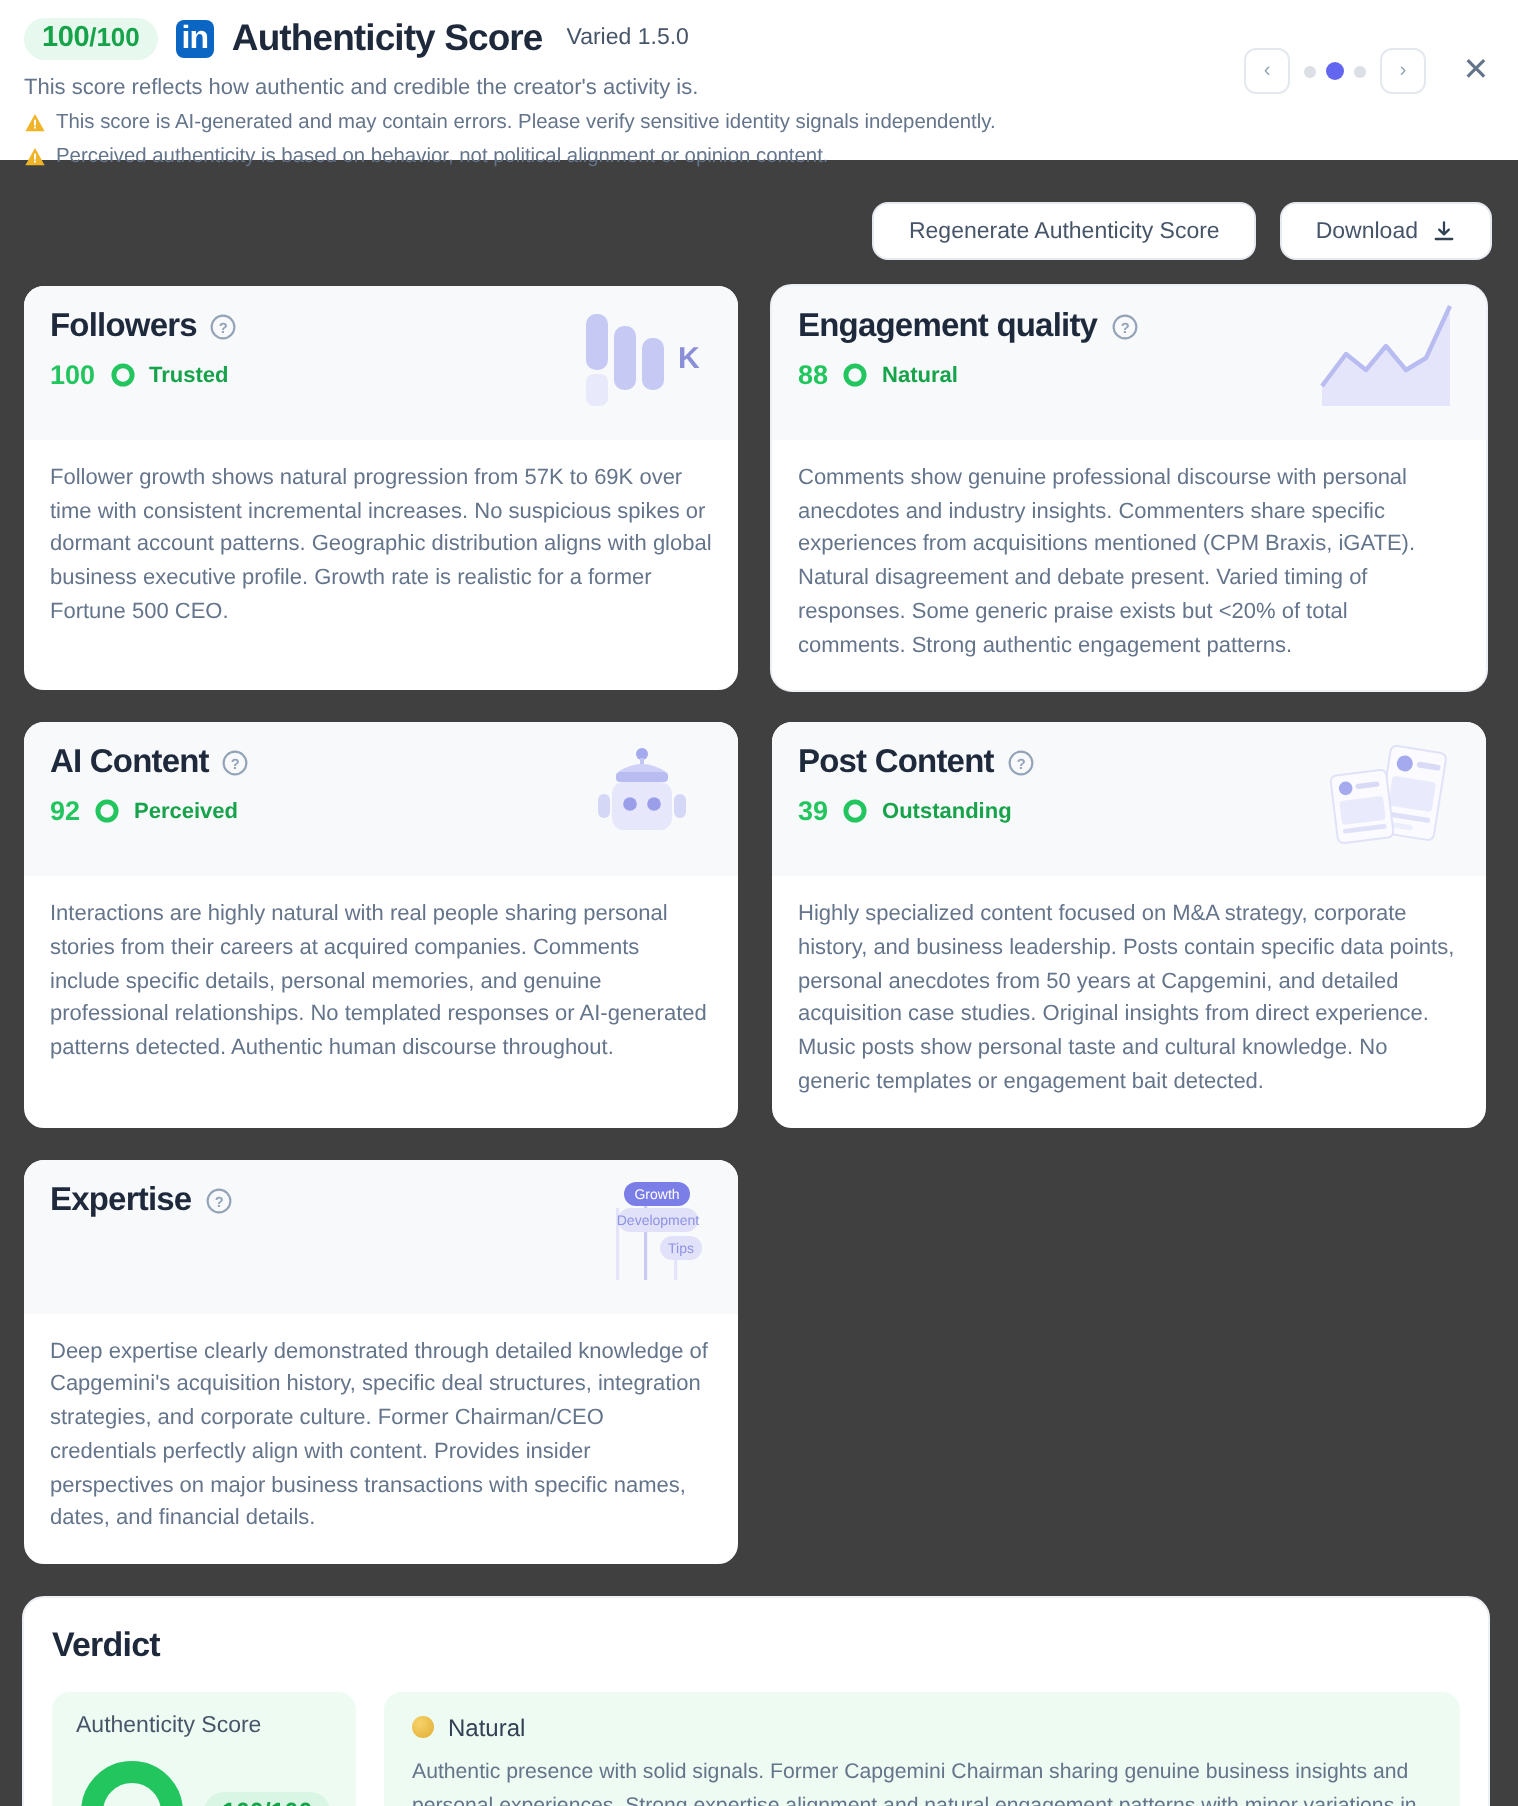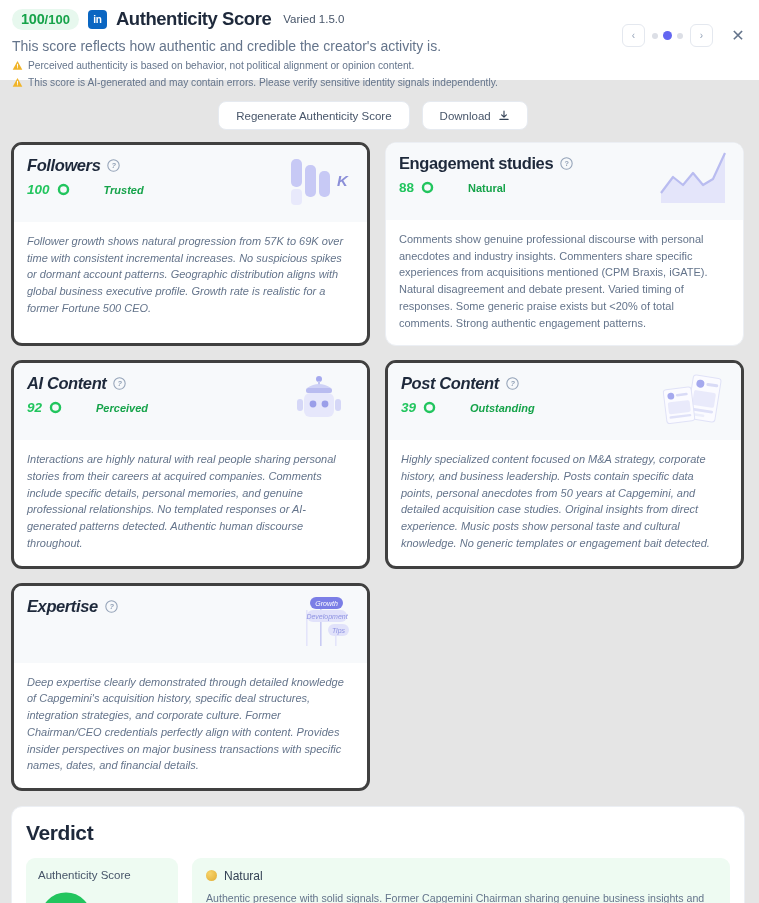--- a/index.html
+++ b/index.html
@@ -3,46 +3,46 @@
 <meta charset="utf-8">
 <style>
   * { box-sizing: border-box; margin: 0; padding: 0; }
   html, body {
     width: 759px; height: 903px;
     font-family: "Liberation Sans", sans-serif;
     background: #f7f9fb;
     color: #334155;
     overflow: hidden;
   }
-  .page { position: relative; width: 759px; height: 903px; background: #e5e5e5; }
+  .page { position: relative; width: 759px; height: 903px; background: #404040; }
 
   
   .header {
     background: #ffffff;
     padding: 7px 12px 8px 12px;
     position: relative;
     height: 80px;
   }
   .header-top { display: flex; align-items: center; gap: 9px; height: 24px; }
   .score-pill {
     background: #e7f8ee; border-radius: 11px;
     padding: 2px 9px 3px 9px;
     display: flex; align-items: baseline; gap: 0px;
   }
   .score-pill .big { font-size: 14.5px; font-weight: 700; color: #16a34a; letter-spacing: -0.2px; }
   .score-pill .small { font-size: 13px; font-weight: 700; color: #16a34a; }
   .li-logo {
     width: 19px; height: 19px; border-radius: 4px; background: #0a66c2;
-    color: #fff; font-size: 10px; font-weight: 700; line-height: 19px;
+    color: #fff; font-size: 16px; font-weight: 700; line-height: 19px;
     text-align: center; letter-spacing: -0.4px;
   }
   .app-title { font-size: 18.5px; font-weight: 700; color: #1e293b; letter-spacing: -0.45px; }
   .app-version { font-size: 11.5px; color: #475569; font-weight: 400; margin-left: 3px; }
 
-  .subtitle { font-size: 14px; color: #64748b; margin-top: 6px; line-height: 1.35; }
+  .subtitle { font-size: 11px; color: #64748b; margin-top: 6px; line-height: 1.35; }
   .warn-row { display: flex; align-items: flex-start; gap: 5px; margin-top: 3px; }
   .warn-row .wtext { font-size: 10.2px; color: #64748b; line-height: 1.35; }
   .warn-ico { flex: 0 0 auto; width: 11px; height: 11px; margin-top: 1px; }
 
   .header-nav {
     position: absolute; right: 12px; top: 24px;
     display: flex; align-items: center; gap: 10px;
   }
   .nav-group { display: flex; align-items: center; gap: 7px; }
   .nav-btn {
@@ -53,61 +53,61 @@
   .dots { display: flex; align-items: center; gap: 5px; }
   .dot { width: 6px; height: 6px; border-radius: 50%; background: #dcdfe6; }
   .dot.active { width: 9px; height: 9px; background: #6366f1; }
   .close-x {
     width: 18px; height: 18px; display: flex; align-items: center; justify-content: center;
     color: #64748b; font-size: 16px; line-height: 1; cursor: pointer; margin-left: 6px;
   }
 
   
   .actions {
-    display: flex; justify-content: center; gap: 12px;
+    display: flex; justify-content: flex-end; gap: 12px;
     padding: 21px 13px 0 0;
   }
   .btn {
     background: #ffffff; border: 1px solid #e6eaf0; border-radius: 8px;
     padding: 0 17px; height: 29px; display: flex; align-items: center; gap: 7px;
     font-size: 11.5px; color: #475569; cursor: pointer;
   }
 
   
   .grid {
     display: flex; flex-wrap: wrap;
     padding: 12px 11px 0 11px;
     gap: 14px 15px;
   }
   .card {
     width: 359px; background: #ffffff;
     border: 1px solid #eceff4; border-radius: 11px;
     padding: 0; overflow: hidden;
   }
-  .card.good { border: 3px solid #404040; font-style: italic; }
+  .card.good { border: 1px solid #404040; }
   .card-head {
     background: #f7f9fb; padding: 11px 13px 9px 13px; position: relative; min-height: 77px;
   }
   .card-title { font-size: 16.5px; font-weight: 700; color: #1e293b; letter-spacing: -0.4px;
                 display: flex; align-items: center; gap: 7px; }
   .q-ico { width: 13px; height: 13px; flex: 0 0 auto; }
   .score-line { display: flex; align-items: center; gap: 7px; margin-top: 7px; }
   .score-num { font-size: 13.5px; font-weight: 700; color: #22c55e; }
   .ring-ico { width: 13px; height: 13px; flex: 0 0 auto; }
-  .score-label { font-size: 11px; font-weight: 700; color: #16a34a; margin-left: 27px; }
+  .score-label { font-size: 11px; font-weight: 700; color: #16a34a; }
   .card-art { position: absolute; right: 12px; top: 8px; width: 72px; height: 60px; }
   .card-body { padding: 11px 13px 14px 13px; font-size: 11px; line-height: 1.52; color: #64748b; }
 
   
   .verdict {
     margin: 15px 11px 0 11px; width: 734px;
     background: #ffffff; border: 1px solid #eceff4; border-radius: 11px;
     padding: 14px 14px 16px 14px;
   }
-  .verdict-title { font-size: 21px; font-weight: 700; color: #1e293b; letter-spacing: -0.4px; }
+  .verdict-title { font-size: 17px; font-weight: 700; color: #1e293b; letter-spacing: -0.4px; }
   .verdict-row { display: flex; gap: 14px; margin-top: 13px; }
   .verdict-score {
     width: 152px; background: #eefbf2; border-radius: 9px; padding: 11px 12px 13px 12px;
   }
   .vs-label { font-size: 11.5px; color: #475569; font-weight: 400; }
   .vs-chart { display: flex; align-items: center; gap: 8px; margin-top: 9px; }
   .donut { width: 56px; height: 56px; flex: 0 0 auto; }
   .vs-badge {
     background: #d9f5e4; color: #16a34a; font-size: 12.5px; font-weight: 700;
     border-radius: 10px; padding: 3px 9px;
@@ -138,29 +138,29 @@
     </div>
 
     <div class="subtitle">This score reflects how authentic and credible the creator's activity is.</div>
 
     <div class="warn-row">
       <svg class="warn-ico" viewBox="0 0 16 16">
         <path d="M8 1.5 15 14H1z" fill="#f0b429"></path>
           <rect x="7.3" y="5.6" width="1.4" height="4.3" fill="#fff"></rect>
           <rect x="7.3" y="10.6" width="1.4" height="1.4" fill="#fff"></rect>
       </svg>
-      <div class="wtext">Perceived authenticity is based on behavior, not political alignment or opinion content.</div>
+      <div class="wtext">This score is AI-generated and may contain errors. Please verify sensitive identity signals independently.</div>
     </div>
     <div class="warn-row">
       <svg class="warn-ico" viewBox="0 0 16 16">
         <path d="M8 1.5 15 14H1z" fill="#f0b429"></path>
           <rect x="7.3" y="5.6" width="1.4" height="4.3" fill="#fff"></rect>
           <rect x="7.3" y="10.6" width="1.4" height="1.4" fill="#fff"></rect>
       </svg>
-      <div class="wtext">This score is AI-generated and may contain errors. Please verify sensitive identity signals independently.</div>
+      <div class="wtext">Perceived authenticity is based on behavior, not political alignment or opinion content.</div>
     </div>
 
     <div class="header-nav">
       <div class="nav-group">
         <div class="nav-btn">‹</div>
         <div class="dots">
           <span class="dot"></span>
           <span class="dot active"></span>
           <span class="dot"></span>
         </div>
@@ -208,21 +208,21 @@
           <rect x="36" y="18" width="11" height="26" rx="5" fill="#c7c9f5"></rect>
           <text x="54" y="33" font-size="15" fill="#8b8fd8" font-family="Liberation Sans" font-weight="600">K</text>
         </svg>
       </div>
       <div class="card-body">Follower growth shows natural progression from 57K to 69K over time with consistent incremental increases. No suspicious spikes or dormant account patterns. Geographic distribution aligns with global business executive profile. Growth rate is realistic for a former Fortune 500 CEO.</div>
     </div>
 
     <div class="card">
       <div class="card-head">
         <div class="card-title">
-          <span>Engagement studies</span>
+          <span>Engagement quality</span>
           <svg class="q-ico" viewBox="0 0 16 16">
             <circle cx="8" cy="8" r="7" fill="none" stroke="#94a3b8" stroke-width="1.3"></circle>
             <text x="8" y="11.4" font-size="9" text-anchor="middle" fill="#94a3b8" font-family="Liberation Sans">?</text>
           </svg>
         </div>
         <div class="score-line">
           <span class="score-num">88</span>
           <svg class="ring-ico" viewBox="0 0 16 16">
             <circle cx="8" cy="8" r="5.6" fill="none" stroke="#22c55e" stroke-width="3"></circle>
           </svg>

